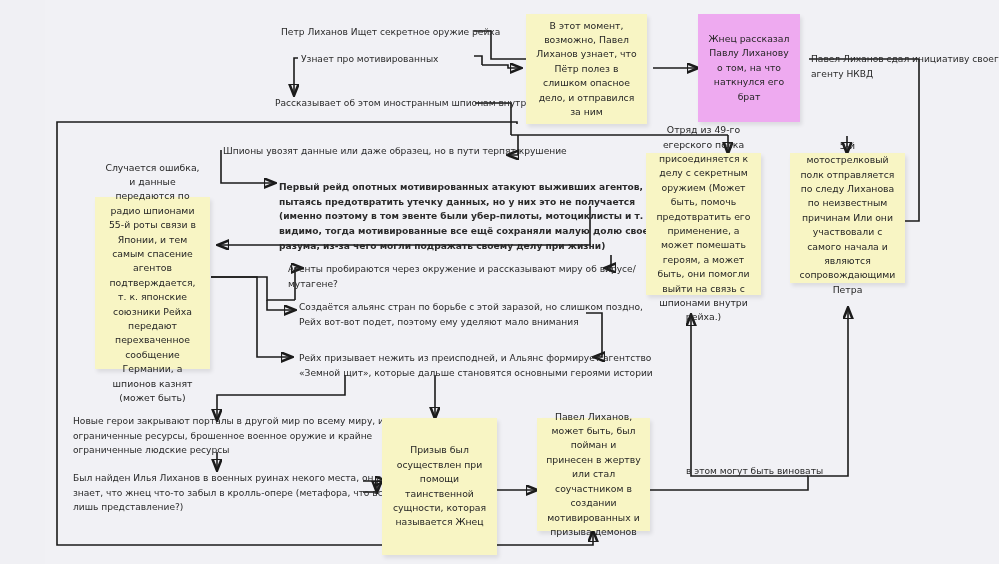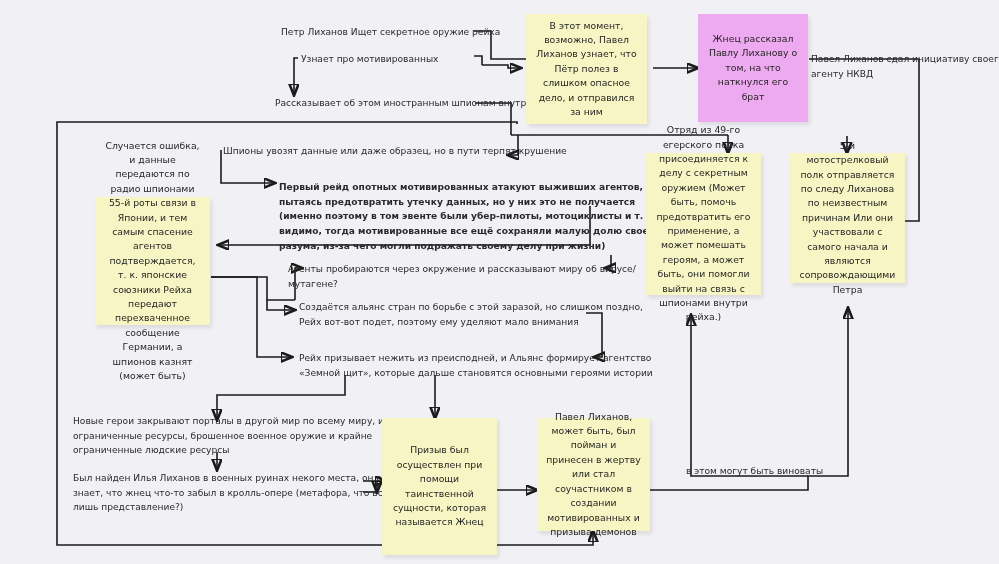--- a/index.html
+++ b/index.html
@@ -142,23 +142,23 @@
   <div class="lbl" style="left:28px; top:471px;">Был найден Илья Лиханов в военных руинах некого места, он откуда-то
 знает, что жнец что-то забыл в кролль-опере (метафора, что всё это
 лишь представление?)</div>
 
   <div class="lbl" style="left:766px; top:52px;">Павел Лиханов сдал инициативу своего брата агенту НКВД</div>
 
   <div class="lbl" style="left:641px; top:464px;">в этом могут быть виноваты</div>
 
   <div class="note yellow" style="left:481px; top:14px; width:121px; height:110px;">В этот момент, возможно, Павел Лиханов узнает, что Пётр полез в слишком опасное дело, и отправился за ним</div>
 
-  <div class="note purple" style="left:653px; top:14px; width:110px; height:108px;">Жнец рассказал Павлу Лиханову о том, на что наткнулся его брат</div>
+  <div class="note purple" style="left:653px; top:14px; width:102px; height:108px;">Жнец рассказал Павлу Лиханову о том, на что наткнулся его брат</div>
 
-  <div class="note yellow" style="left:50px; top:197px; width:115px; height:128px;">Случается ошибка, и данные передаются по радио шпионами 55-й роты связи в Японии, и тем самым спасение агентов подтверждается, т. к. японские союзники Рейха передают перехваченное сообщение Германии, а шпионов казнят (может быть)</div>
+  <div class="note yellow" style="left:50px; top:197px; width:115px; height:172px;">Случается ошибка, и данные передаются по радио шпионами 55-й роты связи в Японии, и тем самым спасение агентов подтверждается, т. к. японские союзники Рейха передают перехваченное сообщение Германии, а шпионов казнят (может быть)</div>
 
   <div class="note yellow" style="left:601px; top:153px; width:115px; height:142px;">Отряд из 49-го егерского полка присоединяется к делу с секретным оружием (Может быть, помочь предотвратить его применение, а может помешать героям, а может быть, они помогли выйти на связь с шпионами внутри рейха.)</div>
 
   <div class="note yellow" style="left:745px; top:153px; width:115px; height:130px;">5-й мотострелковый полк отправляется по следу Лиханова по неизвестным причинам Или они участвовали с самого начала и являются сопровождающими Петра</div>
 
   <div class="note yellow" style="left:337px; top:418px; width:115px; height:137px;">Призыв был осуществлен при помощи таинственной сущности, которая называется Жнец</div>
 
   <div class="note yellow" style="left:492px; top:418px; width:113px; height:113px;">Павел Лиханов, может быть, был пойман и принесен в жертву или стал соучастником в создании мотивированных и призыва демонов</div>
 
 </div>

